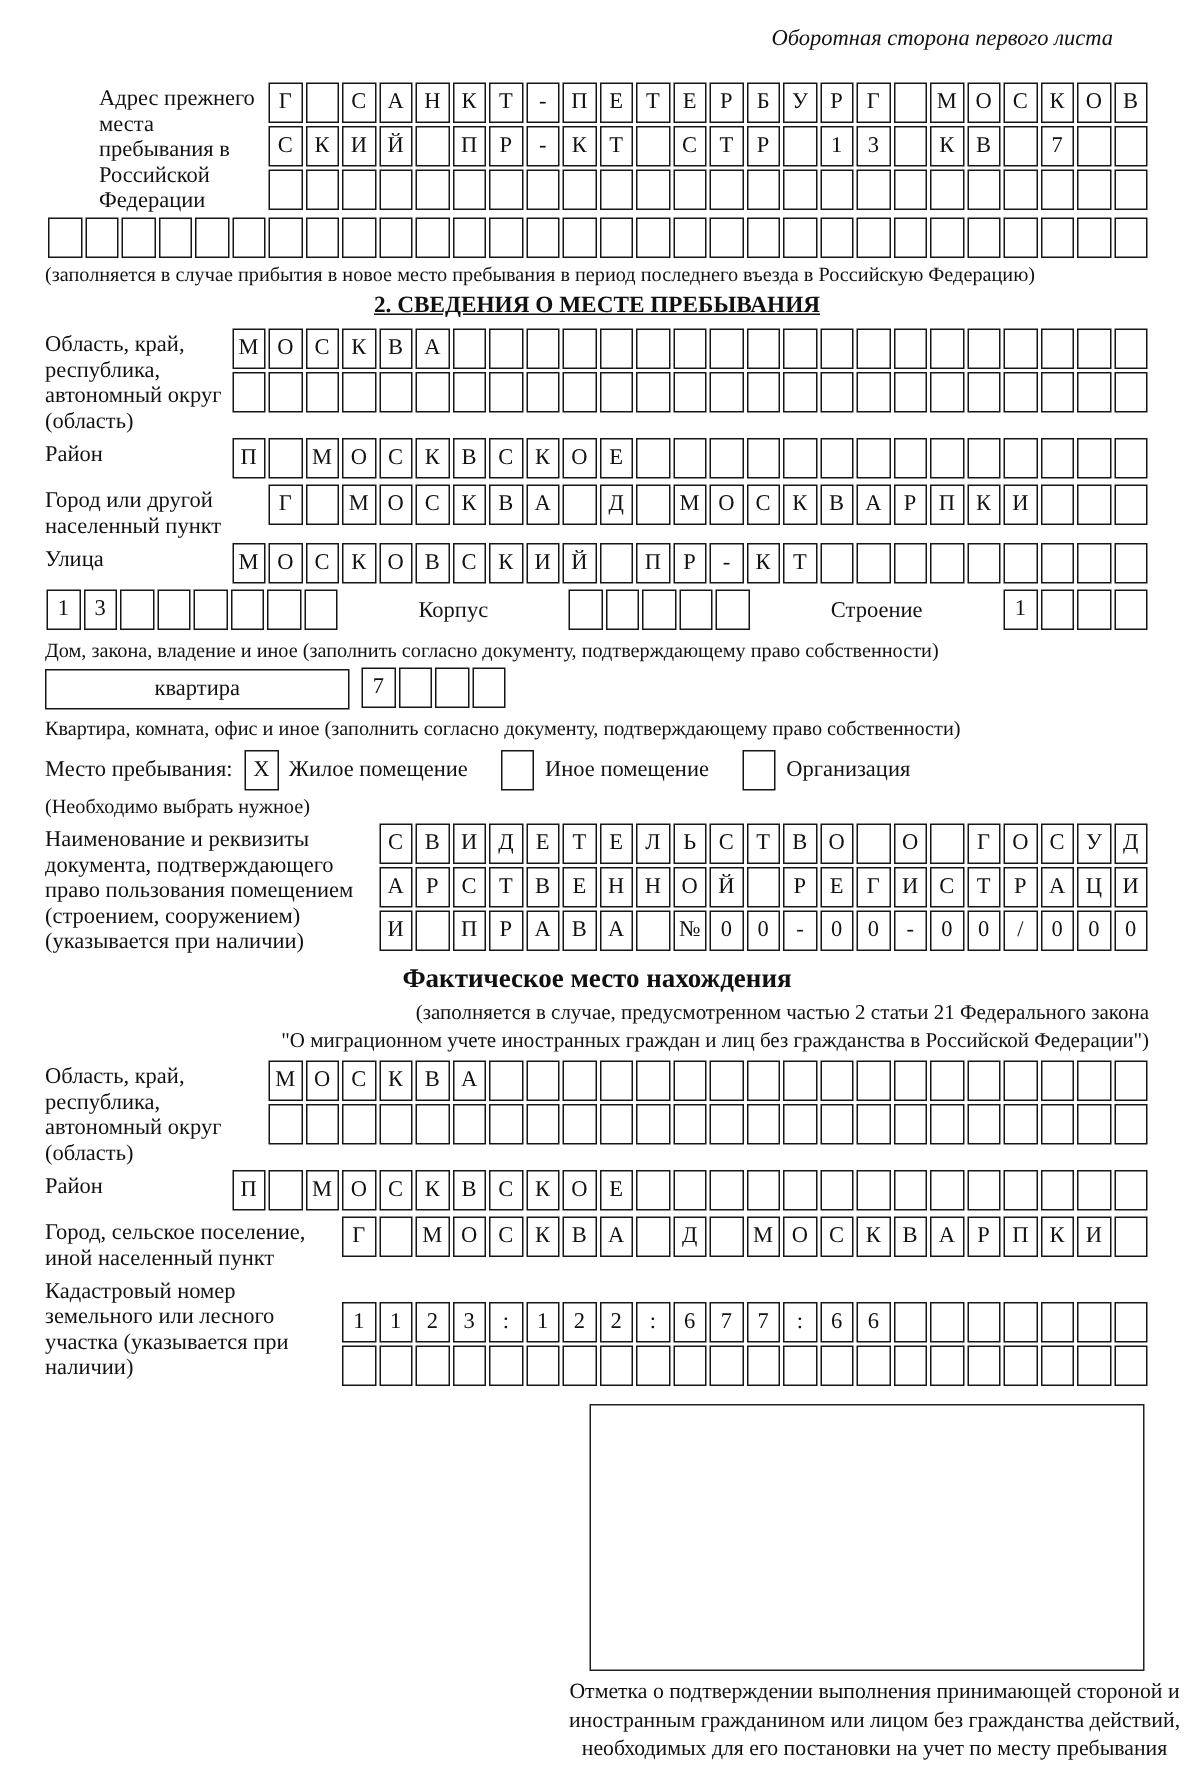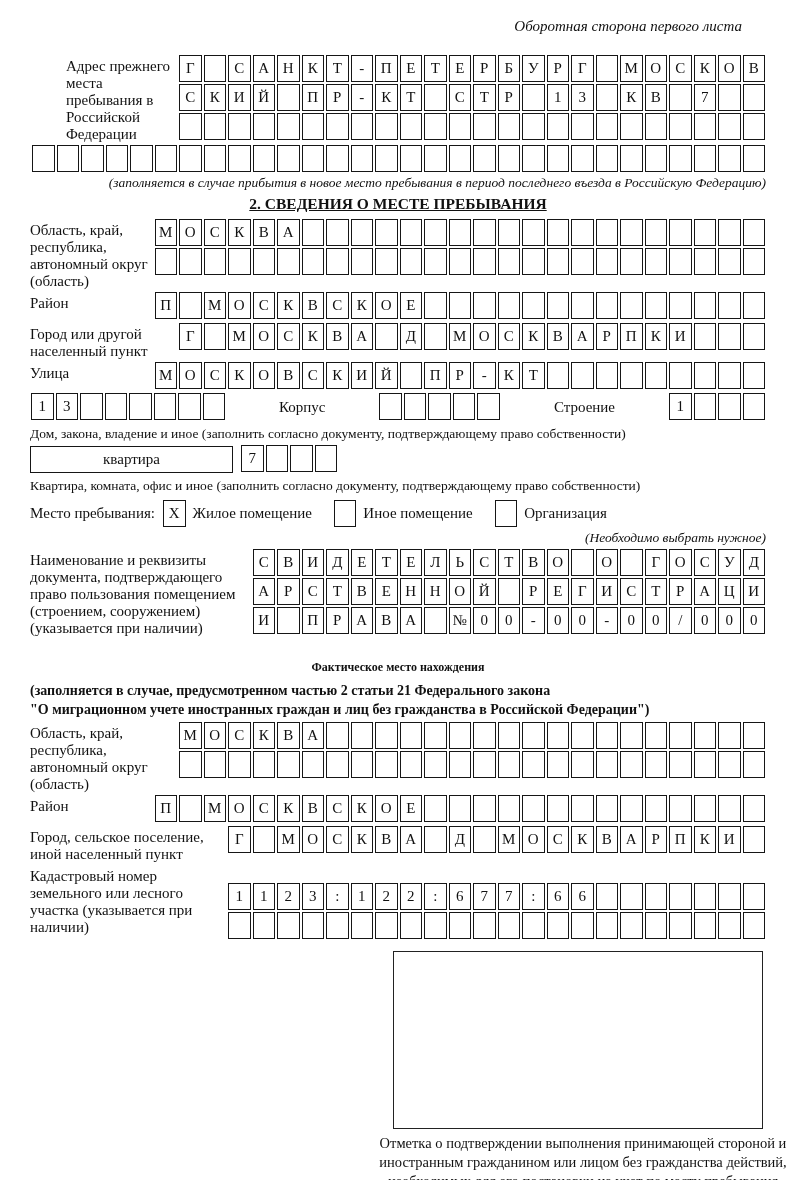--- a/index.html
+++ b/index.html
@@ -12,35 +12,35 @@
   .cell{box-sizing:border-box;flex:0 0 auto;width:22.5px;height:27px;margin:0 1px;
         border:1.8px solid #161616;display:flex;align-items:center;justify-content:center;
         font-size:15px;line-height:15px;}
   .cellcol{display:flex;flex-direction:column;flex:0 0 auto;}
   
   .fblock,.frow{display:flex;align-items:flex-start;margin-bottom:2px;}
   .flabel{flex:1 1 auto;font-size:15px;line-height:17px;padding:3px 4px 0 0;}
   .addr-label{padding-left:36px;}
   .fullrow{justify-content:flex-end;margin-bottom:2px;}
   .note{font-size:13.5px;line-height:17px;margin:1px 0 3px 0;}
-  .center{text-align:right;font-style:italic;}
+  .center{text-align:left;}
   .sec-title{font-size:15.5px;font-weight:bold;text-align:center;line-height:20px;margin:2px 0 5px 0;text-decoration:underline;}
   .widebox{box-sizing:border-box;border:1.8px solid #161616;height:27px;display:flex;
            align-items:center;justify-content:center;font-size:15px;flex:0 0 auto;}
   .dom-box{width:172px;}
   .kv-box{width:203px;margin-right:7px;}
   .dom-row{display:flex;justify-content:space-between;align-items:center;margin-bottom:3px;}
   .inline-label{font-size:15px;padding:0 2px;flex:0 0 auto;}
   .kv-row{display:flex;align-items:center;margin-bottom:3px;}
   .mesto-row{display:flex;align-items:center;margin:6px 0 2px 0;}
   .mlabel{font-size:15px;flex:0 0 auto;}
   .mopt{font-size:15px;margin:0 14px 0 6px;flex:0 0 auto;}
   .mesto-row .cell{margin-left:8px;}
-  .fact-title{font-size:12px;font-weight:bold;text-align:center;line-height:20px;margin:20px 0 4px 0;}
-  .fact-note{font-size:14px;line-height:19px;text-align:left;margin:0;font-weight:bold;}
+  .fact-title{font-size:18px;font-weight:bold;text-align:center;line-height:20px;margin:5px 0 4px 0;}
+  .fact-note{font-size:14px;line-height:19px;text-align:right;margin:0;}
   .kad-col{margin-top:18px;}
   .stamp-box{box-sizing:border-box;width:370px;height:178px;border:1.8px solid #222;
              margin:10px 0 0 363px;}
   .stamp-note{width:416px;margin:5px 0 0 345px;text-align:center;font-size:14.5px;line-height:19px;}
 </style>
 </head>
 <body>
 
 <div class="page">
 

